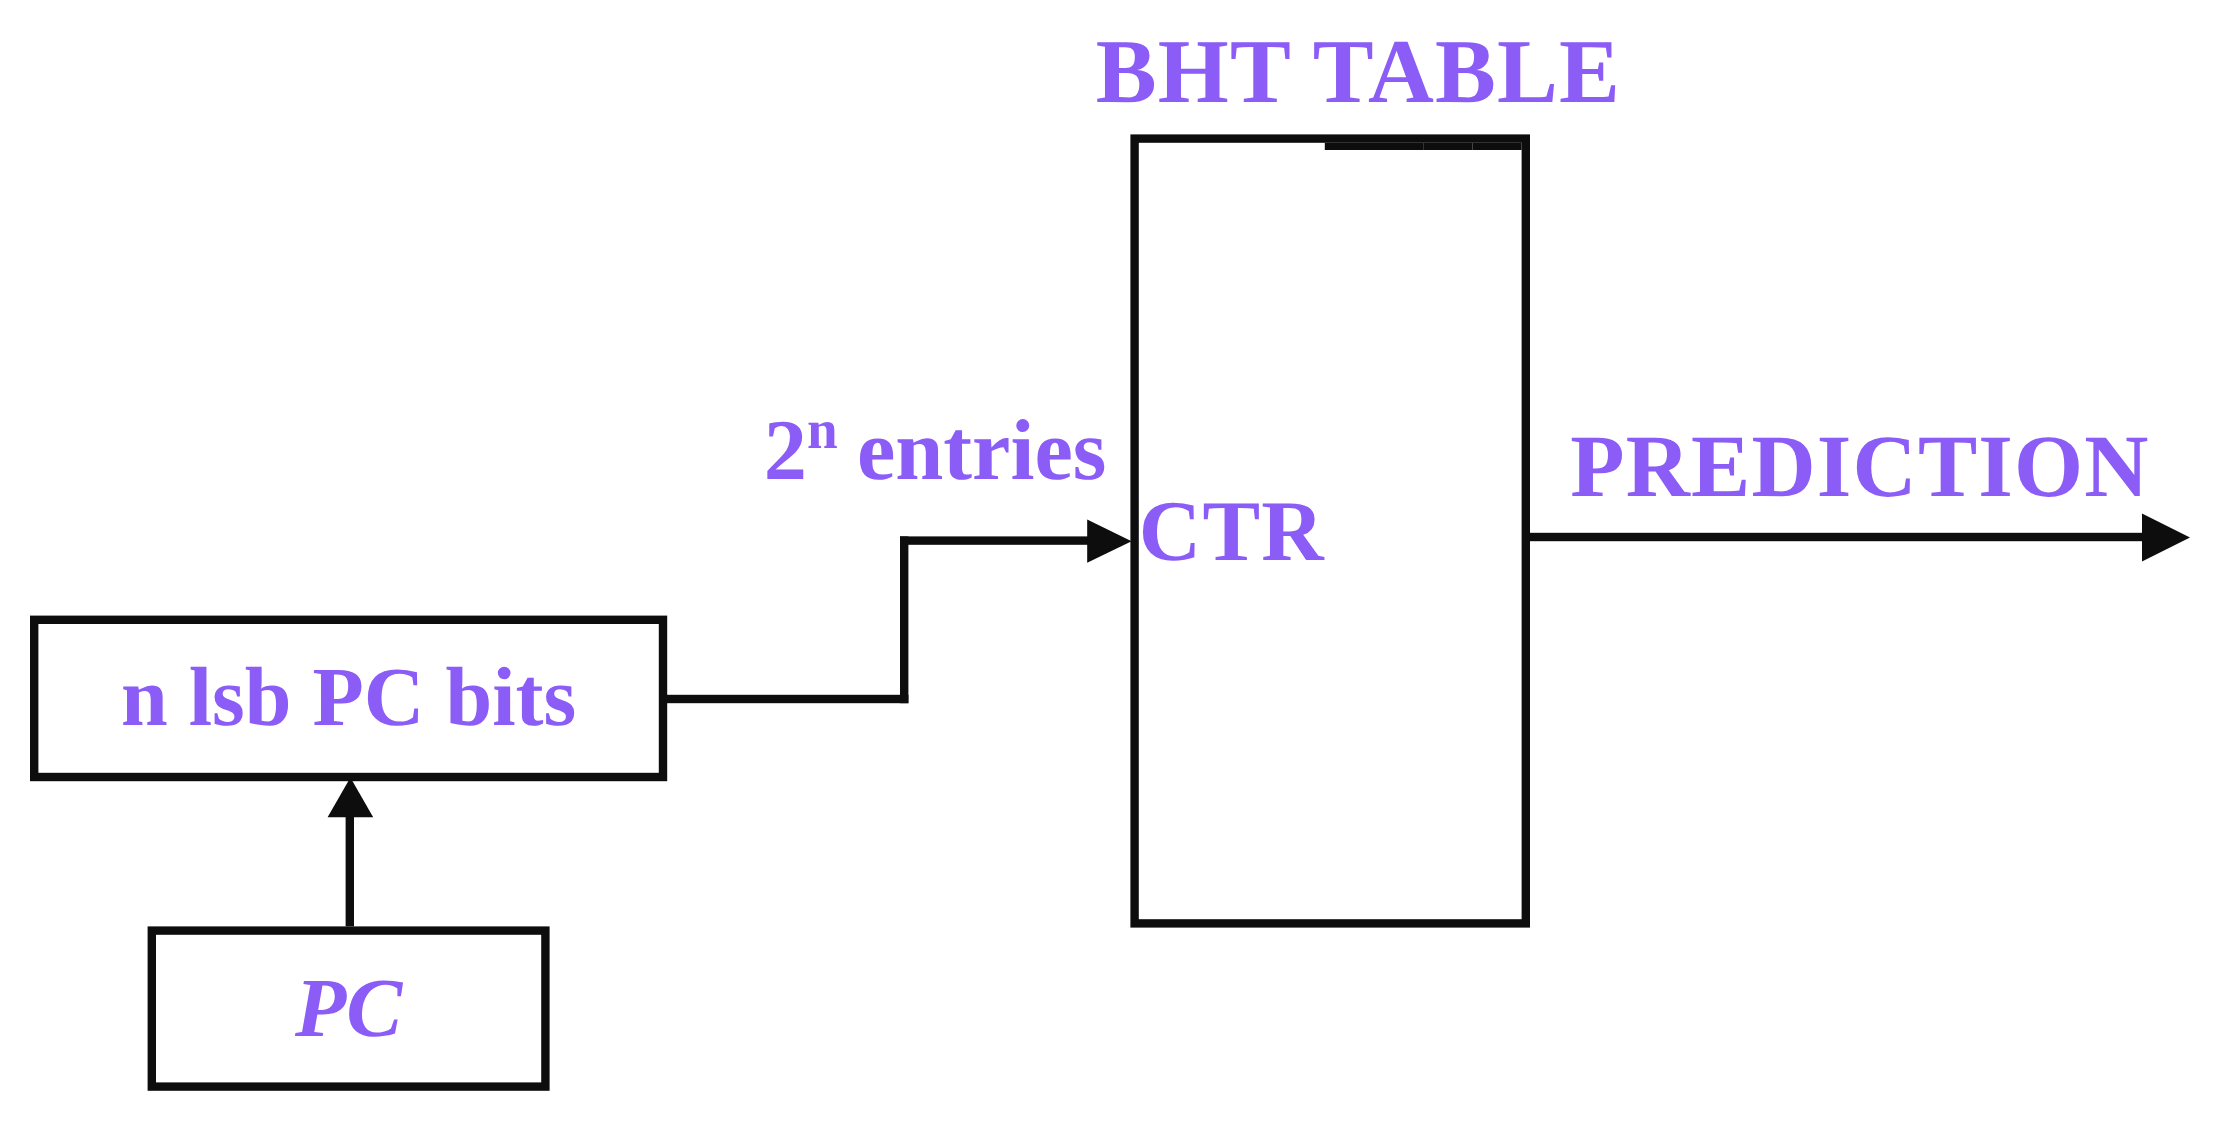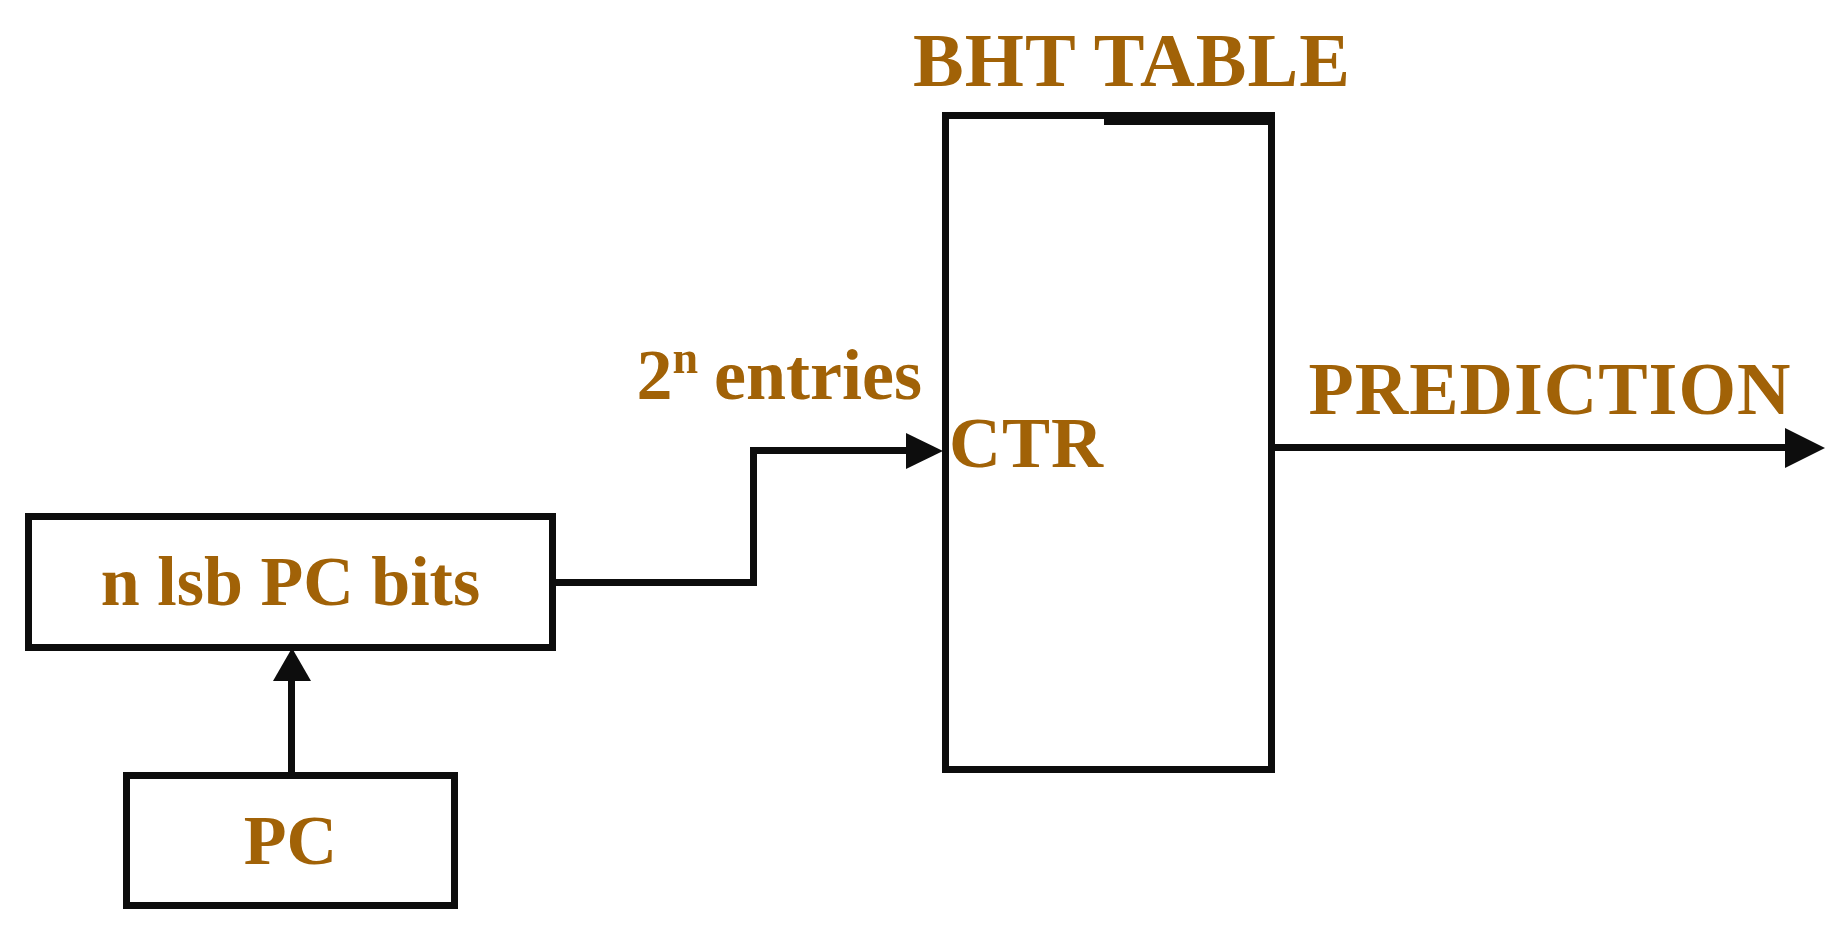--- a/index.html
+++ b/index.html
@@ -7,21 +7,21 @@
     padding: 0;
     background: #ffffff;
   }
   .canvas {
     position: relative;
     width: 1847px;
     height: 936px;
     background: #ffffff;
     font-family: "Liberation Serif", "DejaVu Serif", serif;
     font-weight: 700;
-    color: #a16207;
+    color: #8b5cf6;
     overflow: hidden;
   }
   .abs { position: absolute; }
 
   
   .diagram-title {
     left: 882px; top: 18px; width: 500px;
     text-align: center;
     font-size: 76px; line-height: 84px;
     letter-spacing: 1px;
@@ -79,20 +79,21 @@
     display: flex; align-items: center; justify-content: center;
     background: #ffffff;
   }
   .nlsb-box .box-label { font-size: 70px; line-height: 1; white-space: nowrap; }
   .pc-box {
     left: 123px; top: 772px; width: 335px; height: 137px;
     border: 7px solid #0d0d0d;
     box-sizing: border-box;
     display: flex; align-items: center; justify-content: center;
     background: #ffffff;
+    font-style: italic;
   }
   .pc-box .box-label { font-size: 70px; line-height: 1; }
 
   
   .line { background: #0d0d0d; }
   .seg-h1 { left: 554px; top: 579px; width: 203px; height: 7px; }
   .seg-v  { left: 750px; top: 447px; width: 7px;  height: 139px; }
   .seg-h2 { left: 750px; top: 447px; width: 158px; height: 7px; }
   .pred-line { left: 1273px; top: 444px; width: 517px; height: 7px; }
   .pc-line   { left: 288px;  top: 672px; width: 7px;  height: 100px; }

